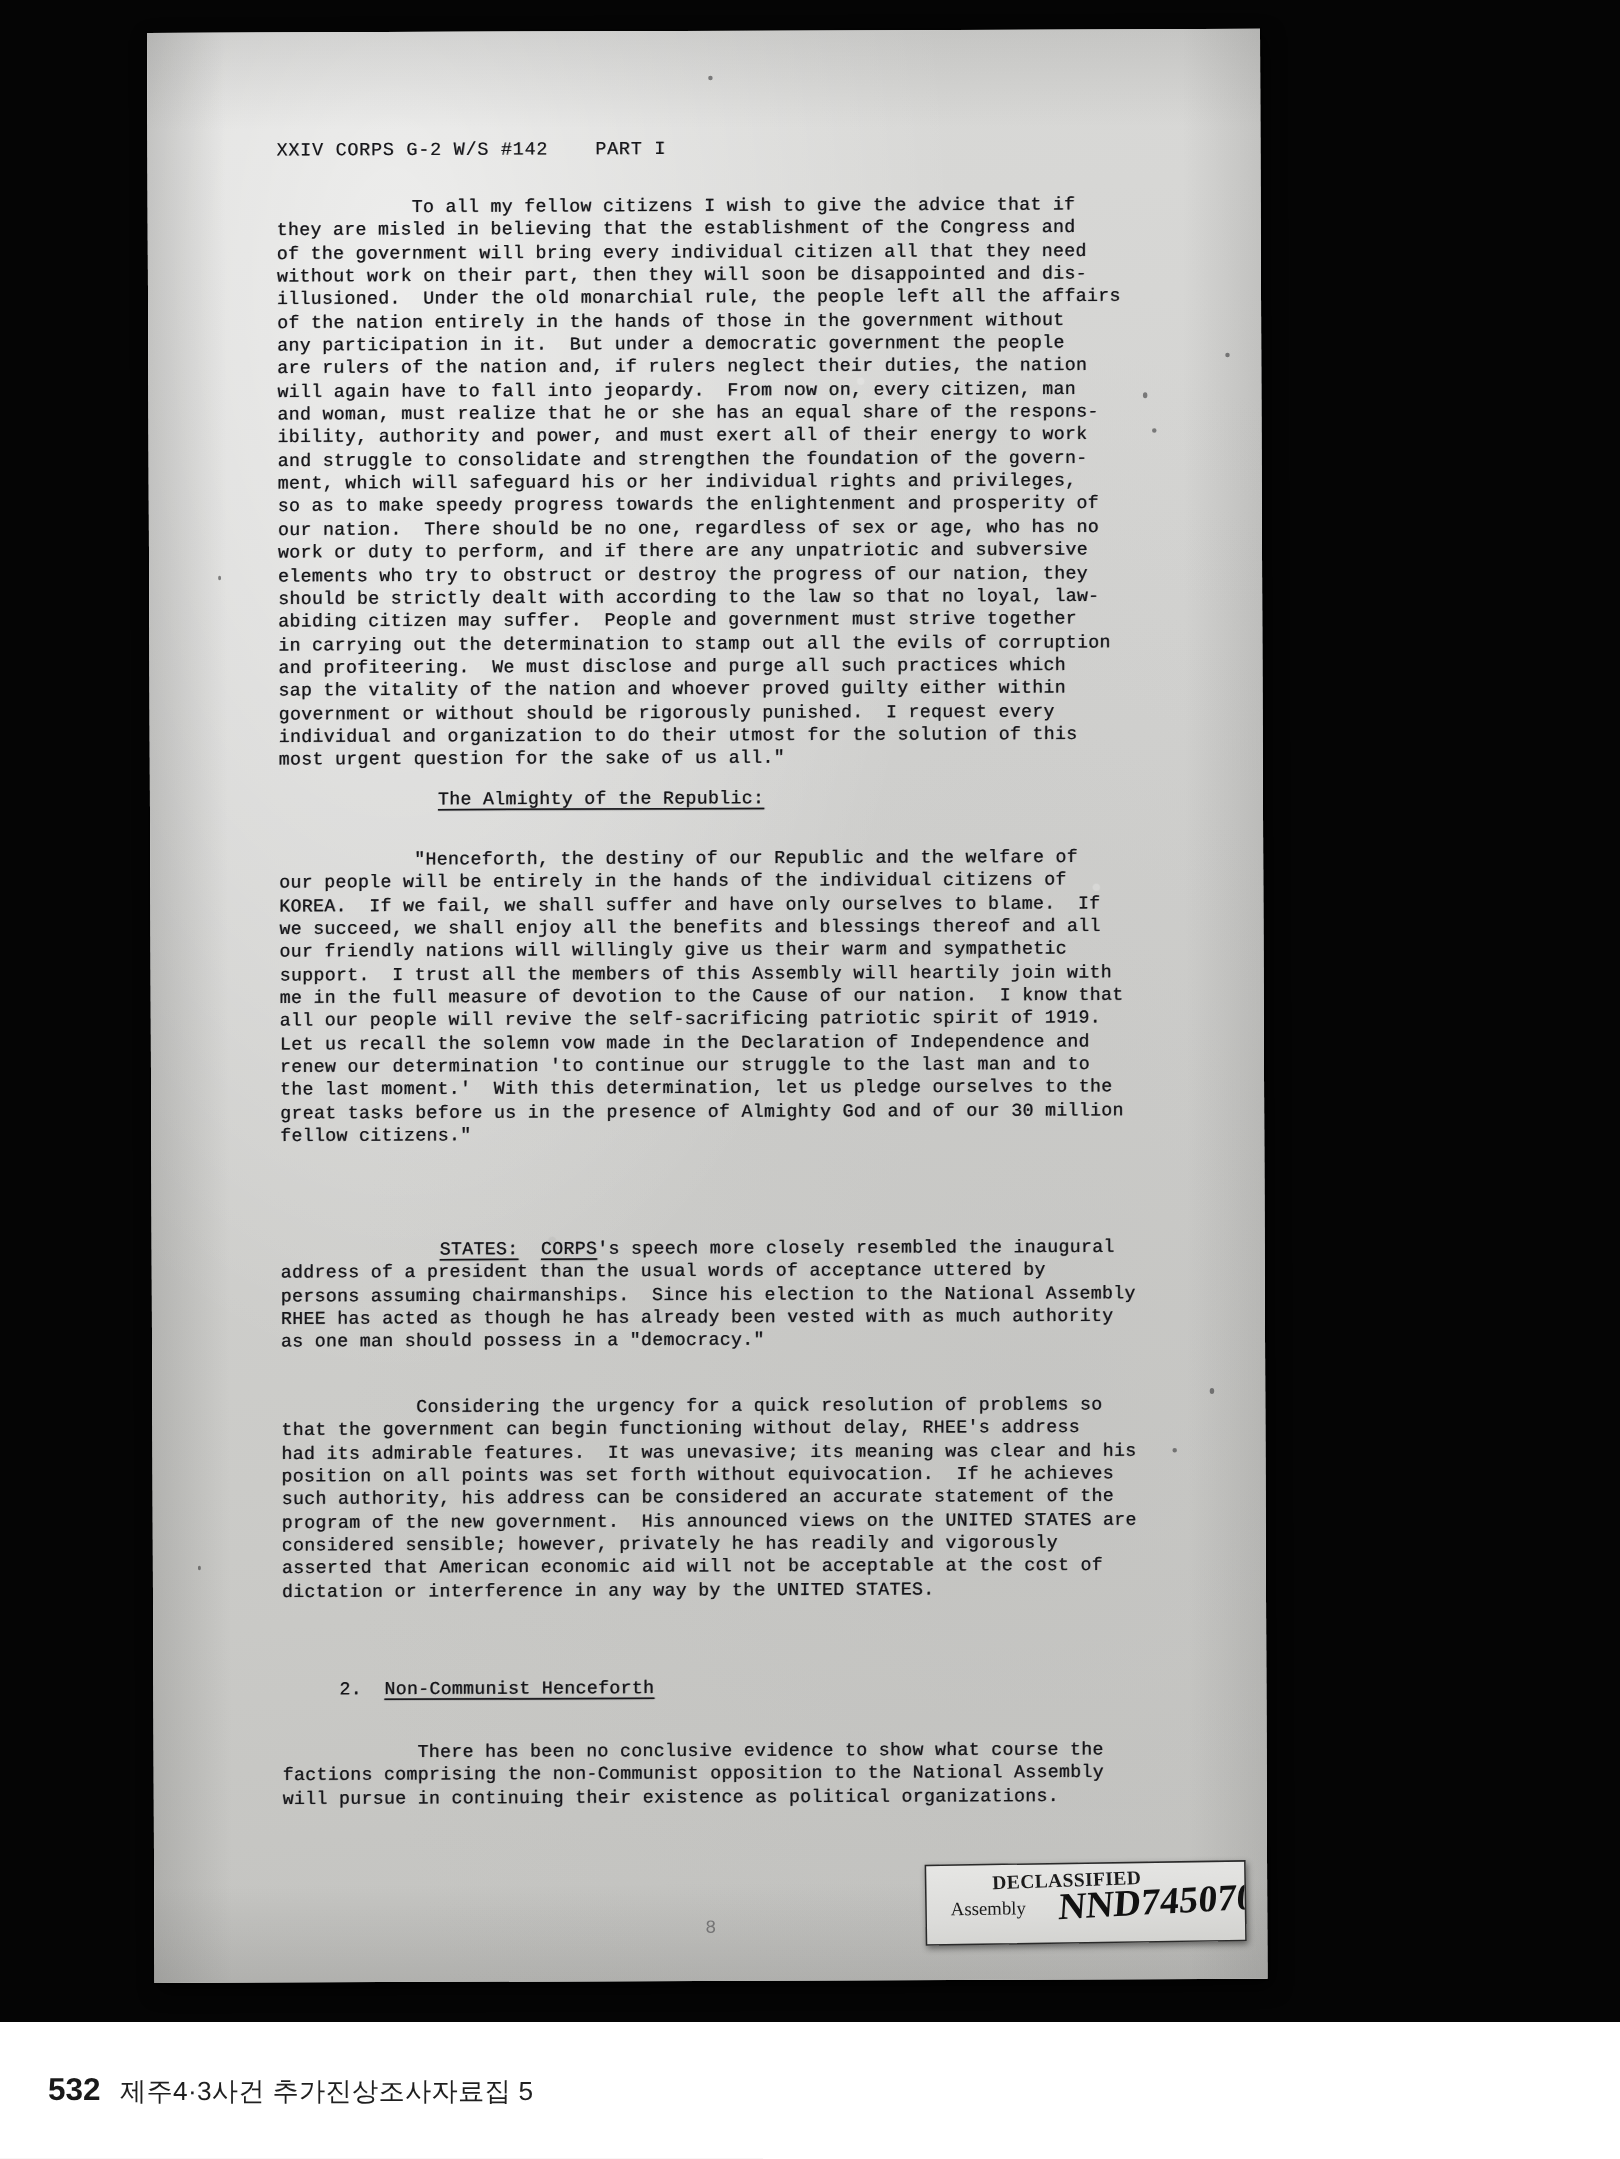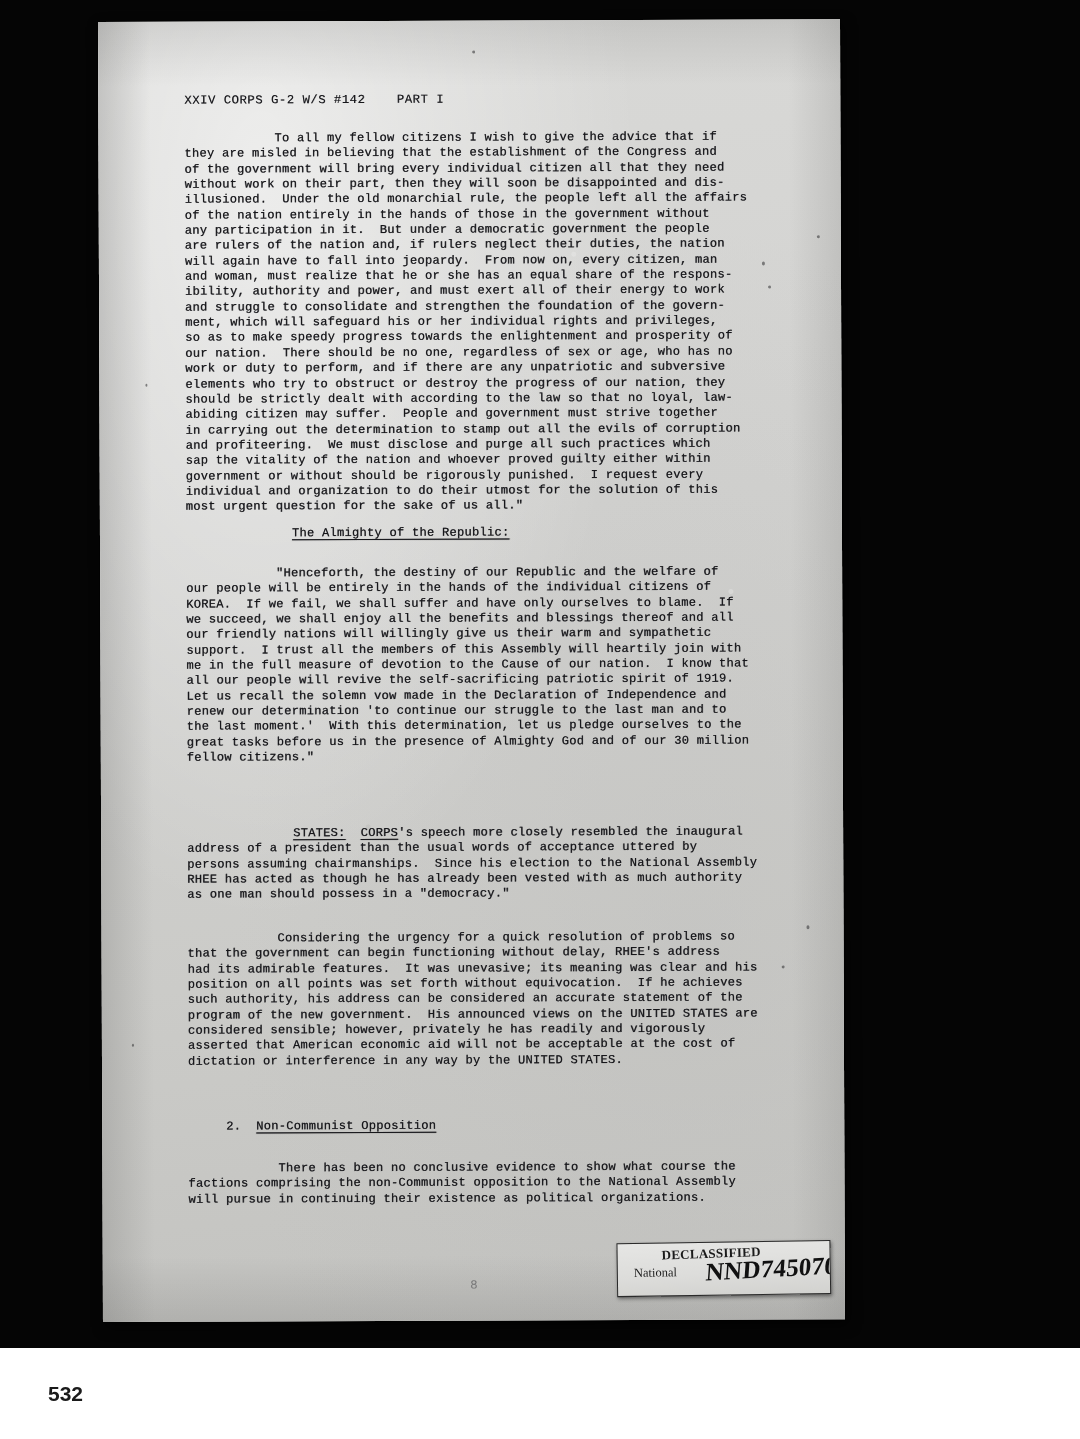--- a/index.html
+++ b/index.html
@@ -200,21 +200,21 @@
   
   .book-footer {
     position: absolute;
     left: 0;
     top: 1348px;
     width: 1080px;
     height: 91px;
     background: #ffffff;
     display: flex;
     align-items: center;
-    padding-left: 48px;
+    padding-left: 32px;
     box-sizing: border-box;
   }
   .folio {
     font-family: "Liberation Sans", sans-serif;
     font-size: 21px;
     font-weight: bold;
     color: #1a1a1a;
     margin-right: 13px;
   }
   .book-title {
@@ -297,45 +297,46 @@
       <span class="line">had its admirable features.  It was unevasive; its meaning was clear and his</span>
       <span class="line">position on all points was set forth without equivocation.  If he achieves</span>
       <span class="line">such authority, his address can be considered an accurate statement of the</span>
       <span class="line">program of the new government.  His announced views on the UNITED STATES are</span>
       <span class="line">considered sensible; however, privately he has readily and vigorously</span>
       <span class="line">asserted that American economic aid will not be acceptable at the cost of</span>
       <span class="line">dictation or interference in any way by the UNITED STATES.</span>
     </div>
 
     <div class="body-block" style="top:1098px;">
-      <span class="head indent-sec"><span>2.</span>  <span class="u">Non-Communist Opposition</span></span>
+      <span class="head indent-sec"><span>2.</span>  <span class="u">Non-Communist Henceforth</span></span>
     </div>
 
     <div class="body-block" style="top:1140px;">
       <span class="line">            There has been no conclusive evidence to show what course the</span>
       <span class="line">factions comprising the non-Communist opposition to the National Assembly</span>
       <span class="line">will pursue in continuing their existence as political organizations.</span>
     </div>
 
     <div class="page-num">8</div>
 
   </div>
 
   <div class="declass-stamp">
     <span class="declass-title">DECLASSIFIED</span>
-    <span class="declass-auth-label">National</span>
+    <span class="declass-auth-label">Assembly</span>
     <span class="declass-auth-value">NND745070</span>
   </div>
 
   <span class="speck" style="left:718px; top:216px; width:3px; height:3px;"></span>
   <span class="speck" style="left:663px; top:242px; width:3px; height:4px;"></span>
   <span class="speck" style="left:669px; top:266px; width:3px; height:3px;"></span>
   <span class="speck" style="left:705px; top:906px; width:3px; height:4px;"></span>
   <span class="speck" style="left:680px; top:946px; width:3px; height:3px;"></span>
   <span class="speck" style="left:374px; top:30px; width:3px; height:3px;"></span>
   <span class="speck" style="left:46px; top:362px; width:2px; height:3px;"></span>
   <span class="speck" style="left:30px; top:1022px; width:2px; height:3px;"></span>
 
 </div>
 
 <div class="book-footer">
   <span class="folio">532</span>
+  <span class="book-title">제주4·3사건 추가진상조사자료집 5</span>
 </div>
 
 </body></html>

